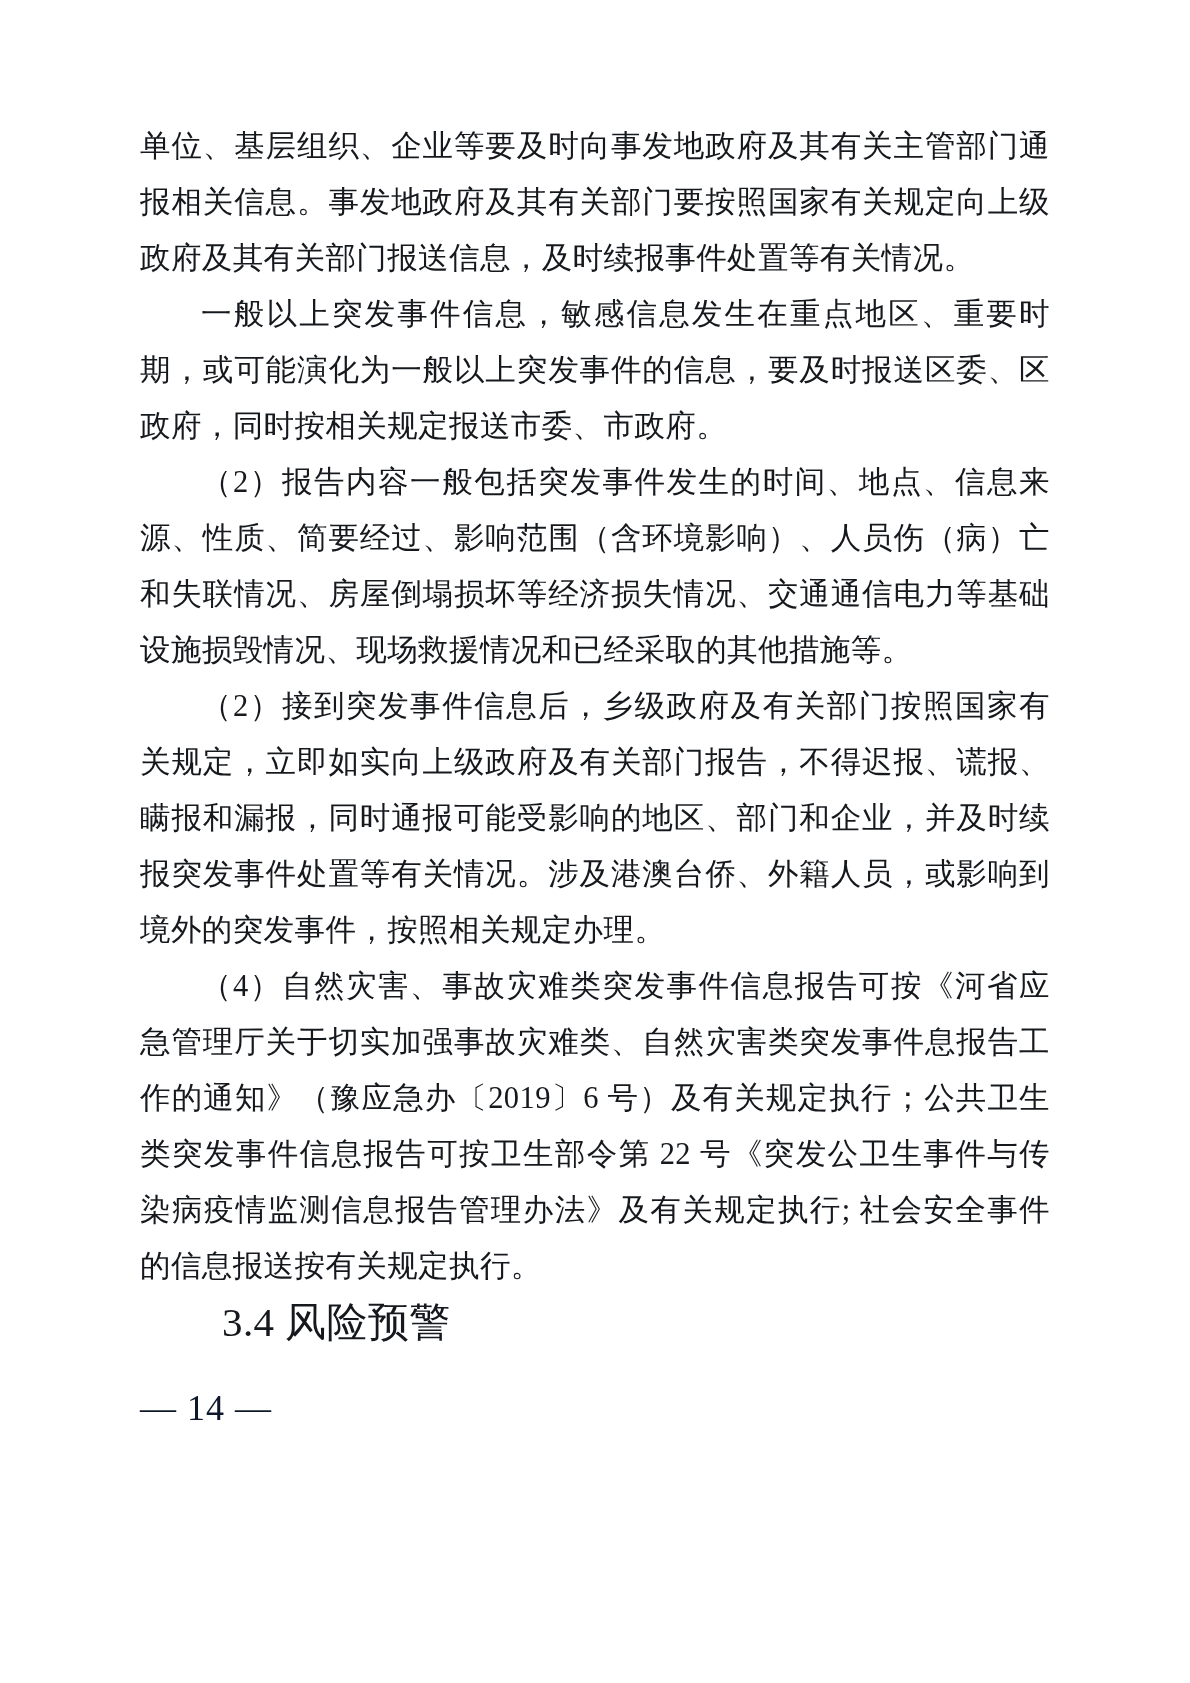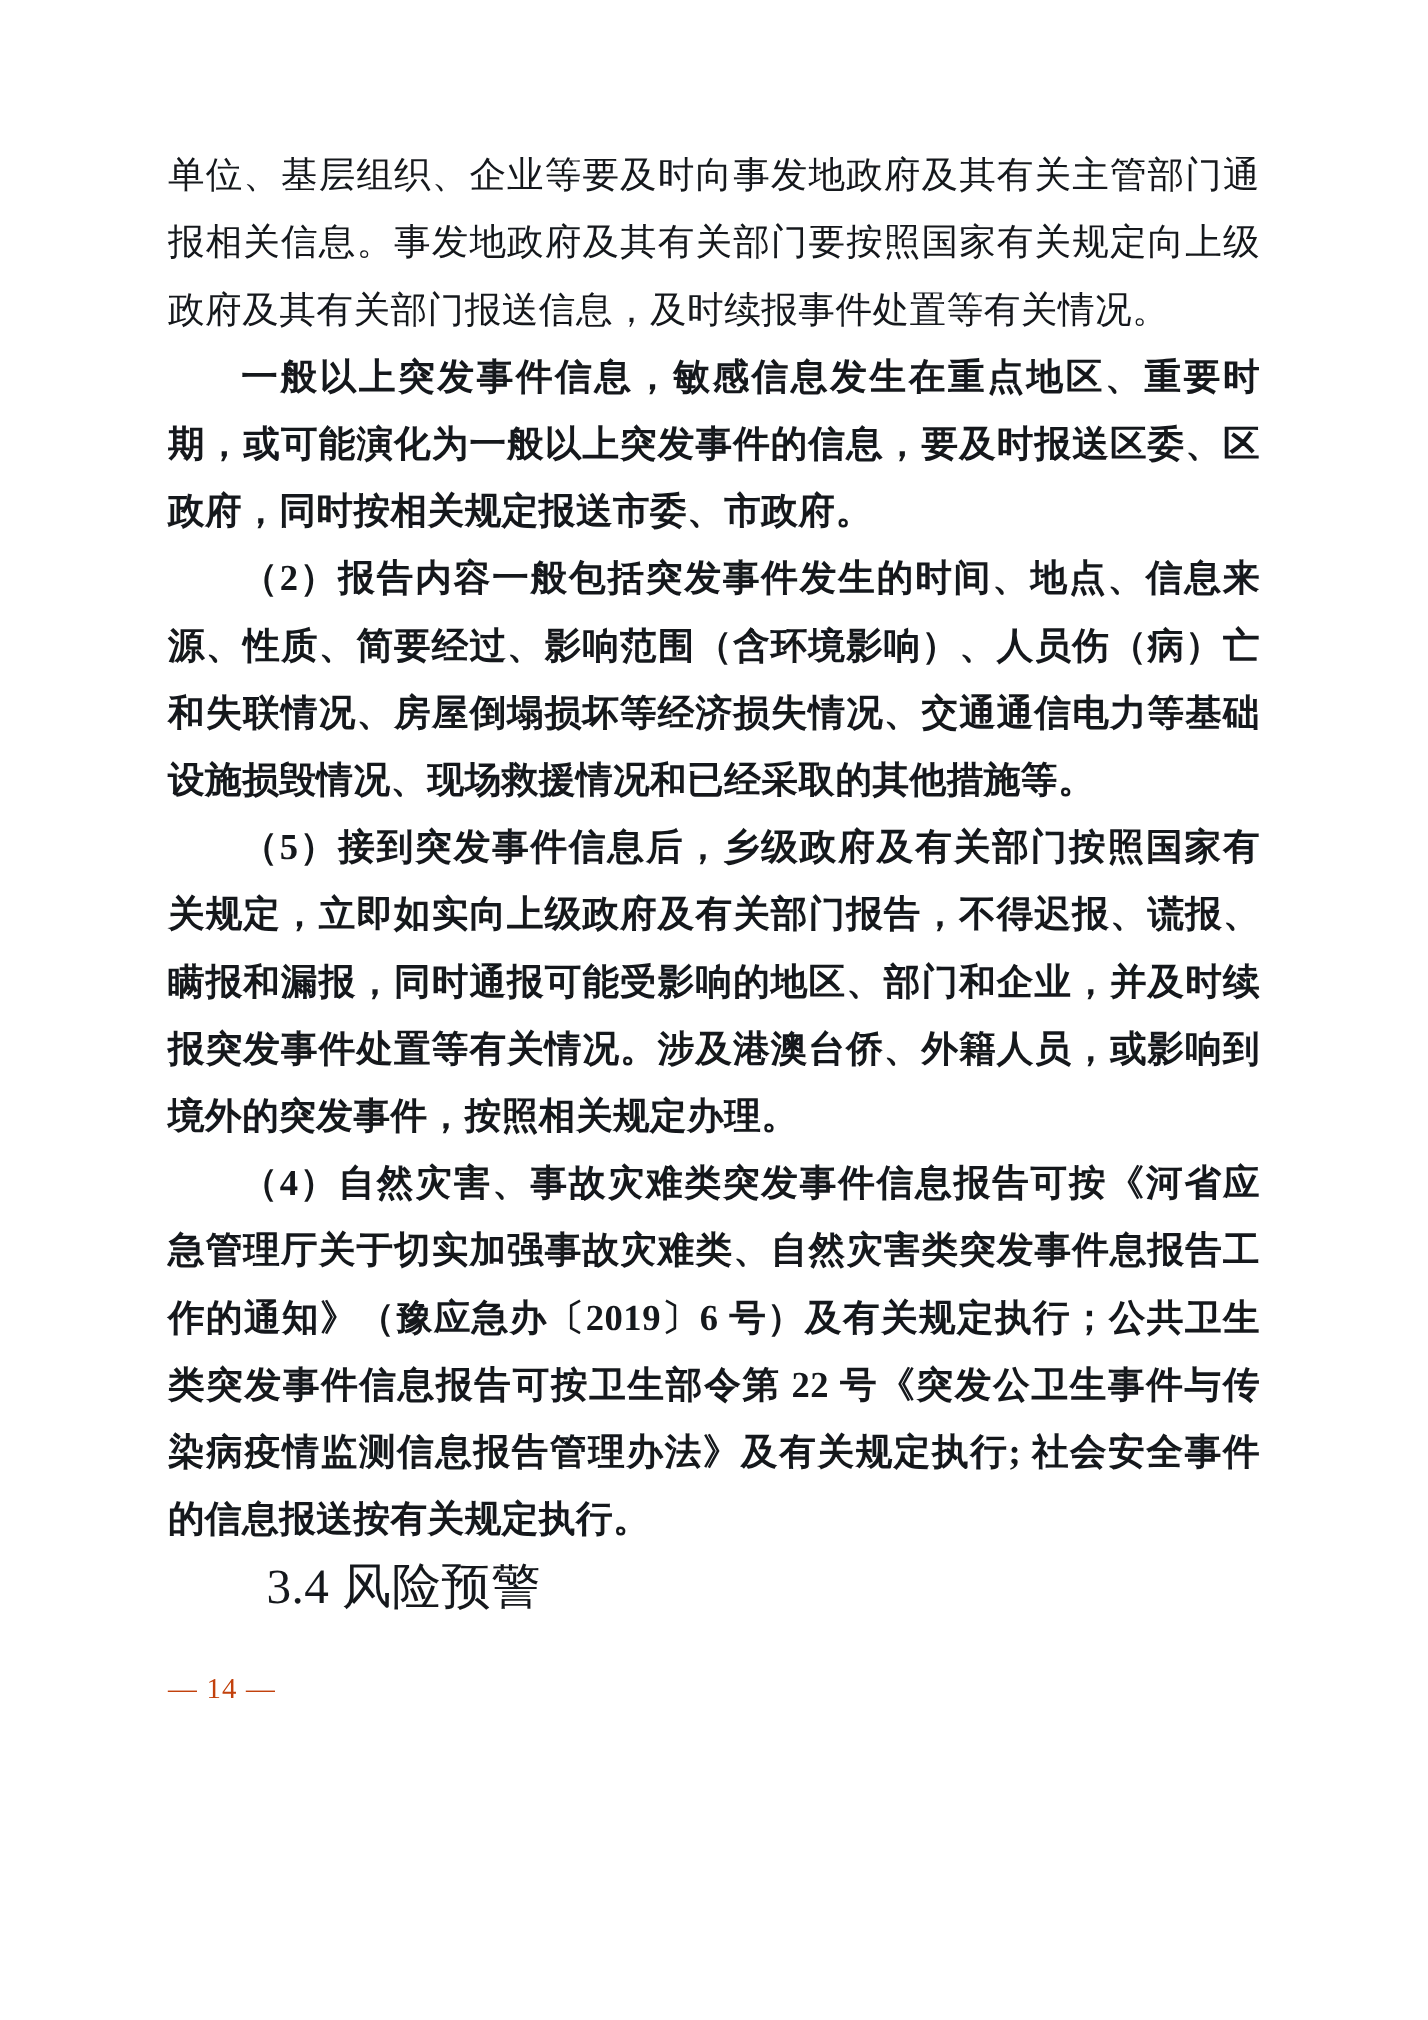--- a/index.html
+++ b/index.html
@@ -30,46 +30,45 @@
     text-align: justify;
     text-justify: inter-ideograph;
     color: #15181c;
   }
   .para {
     margin: 0;
     text-indent: 0;
   }
   .para.indent {
     text-indent: 2em;
-    font-weight: bold;
   }
   .heading {
     margin: 0;
     font-size: 41px;
     line-height: 56px;
     text-indent: 2em;
     letter-spacing: 0.4px;
     color: #15181c;
   }
   .page-number {
     position: absolute;
     left: 140px;
     bottom: 255px;
-    font-size: 24px;
+    font-size: 36px;
     line-height: 40px;
-    color: #c2410c;
+    color: #0f172a;
     letter-spacing: 1px;
   }
 </style>
 </head>
 <body>
 
 <div class="page">
   <div class="body-text">
     <p class="para">单位、基层组织、企业等要及时向事发地政府及其有关主管部门通报相关信息。事发地政府及其有关部门要按照国家有关规定向上级政府及其有关部门报送信息，及时续报事件处置等有关情况。</p>
     <p class="para indent">一般以上突发事件信息，敏感信息发生在重点地区、重要时期，或可能演化为一般以上突发事件的信息，要及时报送区委、区政府，同时按相关规定报送市委、市政府。</p>
     <p class="para indent">（2）报告内容一般包括突发事件发生的时间、地点、信息来源、性质、简要经过、影响范围（含环境影响）、人员伤（病）亡和失联情况、房屋倒塌损坏等经济损失情况、交通通信电力等基础设施损毁情况、现场救援情况和已经采取的其他措施等。</p>
-    <p class="para indent">（5）接到突发事件信息后，乡级政府及有关部门按照国家有关规定，立即如实向上级政府及有关部门报告，不得迟报、谎报、瞒报和漏报，同时通报可能受影响的地区、部门和企业，并及时续报突发事件处置等有关情况。涉及港澳台侨、外籍人员，或影响到境外的突发事件，按照相关规定办理。</p>
+    <p class="para indent">（2）接到突发事件信息后，乡级政府及有关部门按照国家有关规定，立即如实向上级政府及有关部门报告，不得迟报、谎报、瞒报和漏报，同时通报可能受影响的地区、部门和企业，并及时续报突发事件处置等有关情况。涉及港澳台侨、外籍人员，或影响到境外的突发事件，按照相关规定办理。</p>
     <p class="para indent">（4）自然灾害、事故灾难类突发事件信息报告可按《河省应急管理厅关于切实加强事故灾难类、自然灾害类突发事件息报告工作的通知》（豫应急办〔2019〕6 号）及有关规定执行；公共卫生类突发事件信息报告可按卫生部令第 22 号《突发公卫生事件与传染病疫情监测信息报告管理办法》及有关规定执行; 社会安全事件的信息报送按有关规定执行。</p>
     <p class="heading">3.4  风险预警</p>
   </div>
   <div class="page-number">— 14 —</div>
 </div>
 
 </body></html>

